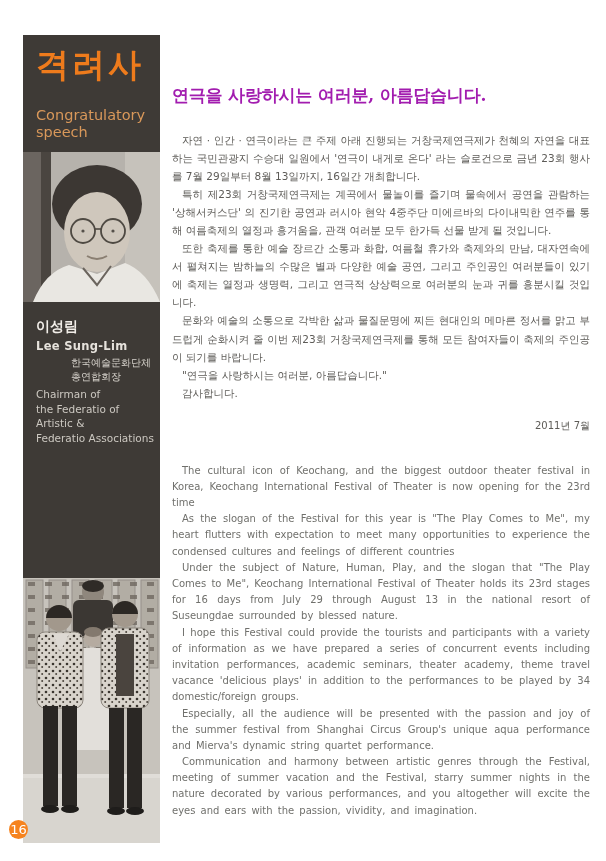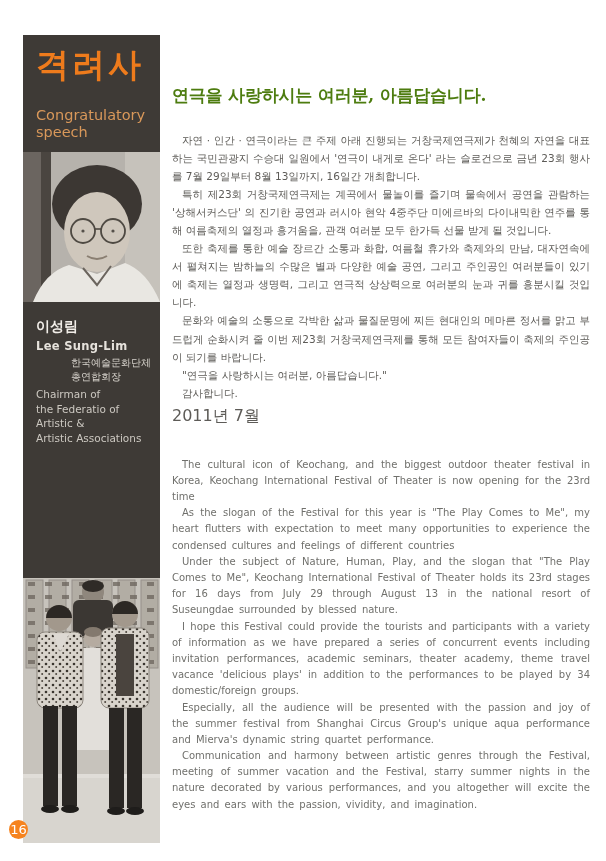--- a/index.html
+++ b/index.html
@@ -21,24 +21,24 @@
   .sb-photo2{position:absolute;top:543px;left:0;}
 
   
   .page-num{position:absolute;left:9px;top:820px;width:19px;height:19px;border-radius:50%;
             background:#f6831e;color:#fff;font-size:13px;display:flex;align-items:center;
             justify-content:center;z-index:5;}
 
   
   .main{position:absolute;left:172px;top:84px;width:418px;}
   .heading{margin:0 0 24px 0;font-family:"DejaVu Serif","Liberation Serif",serif;
-           font-size:17px;font-weight:bold;color:#4d7c0f;letter-spacing:-0.2px;}
+           font-size:17px;font-weight:bold;color:#a21caf;letter-spacing:-0.2px;}
   .ko-body p{margin:0;font-size:10.5px;line-height:1.72;color:#5d5b57;text-align:justify;
              word-break:break-all;text-indent:10px;}
-  .date-ko{margin-top:4px;font-size:16px;color:#5d5b57;}
+  .date-ko{margin-top:17px;text-align:right;font-size:10px;color:#5d5b57;}
   .en-body{margin-top:30px;}
   .en-body p{margin:0;font-size:10px;line-height:1.62;color:#70706c;text-align:justify;
              word-spacing:2px;text-indent:10px;}
 </style>
 </head>
 <body>
 
 <div class="page">
 
   <aside class="sidebar">
@@ -63,21 +63,21 @@
       <path d="M10 150 Q22 120 46 113 L74 122 L102 111 Q124 119 137 150 Z" fill="#e9e7e2"></path>
       <path d="M60 116 L74 133 L88 114" stroke="#6b655e" stroke-width="2" fill="none"></path>
     </svg>
 
     <div class="sb-info">
       <div class="nm-ko">이성림</div>
       <div class="nm-en">Lee Sung-Lim</div>
       <div class="org-ko">한국예술문화단체총연합회장</div>
       <div class="ttl-line">Chairman of</div>
       <div class="ttl-line">the Federatio of Artistic &amp;</div>
-      <div class="ttl-line">Artistic Associations</div>
+      <div class="ttl-line">Federatio Associations</div>
     </div>
 
     <svg class="sb-photo2" width="137" height="265" viewBox="0 0 137 265">
       <defs>
         <pattern id="speck" width="7" height="7" patternUnits="userSpaceOnUse">
           <rect width="7" height="7" fill="#d9d4cc"></rect>
           <circle cx="2" cy="2" r="1.3" fill="#3a352f"></circle>
           <circle cx="5.2" cy="5" r="1" fill="#4a443c"></circle>
         </pattern>
         <pattern id="cal" width="17" height="13" patternUnits="userSpaceOnUse">

